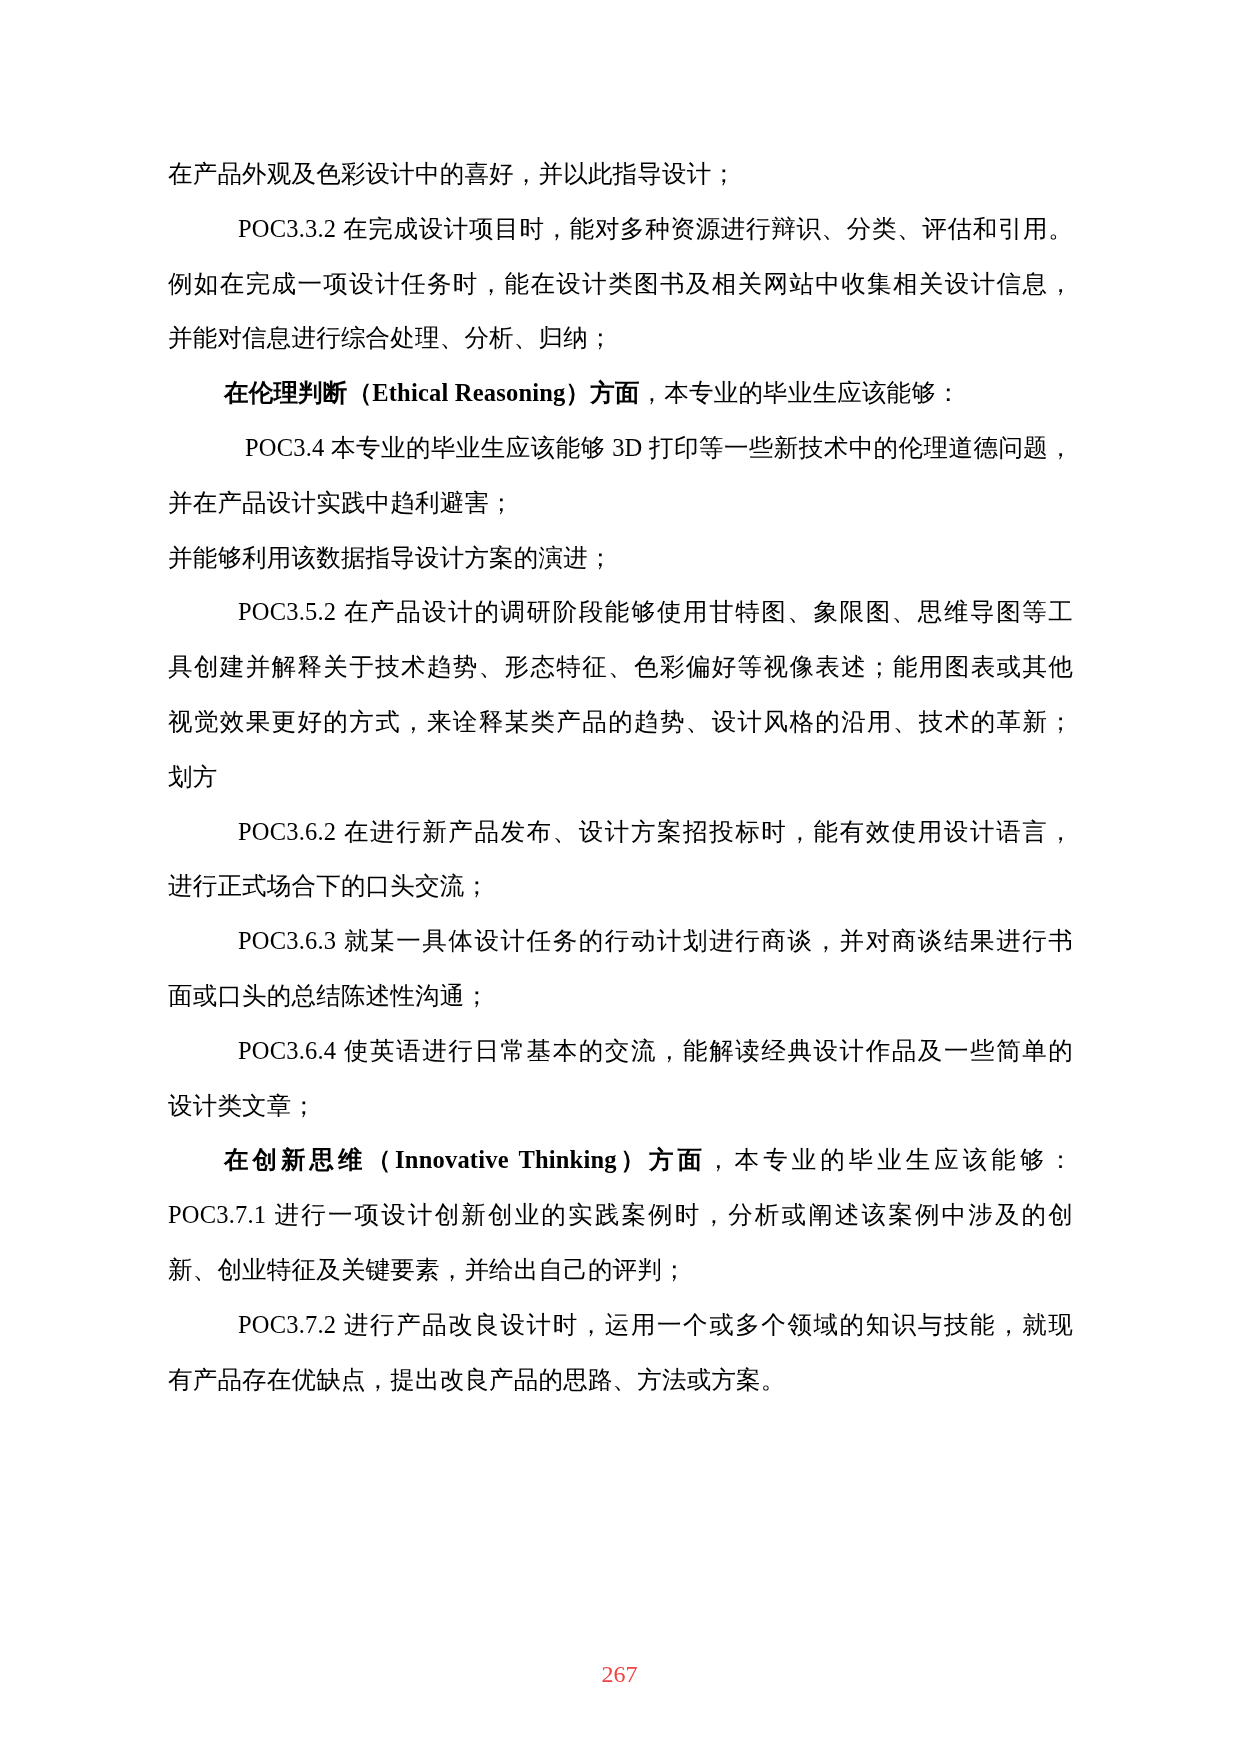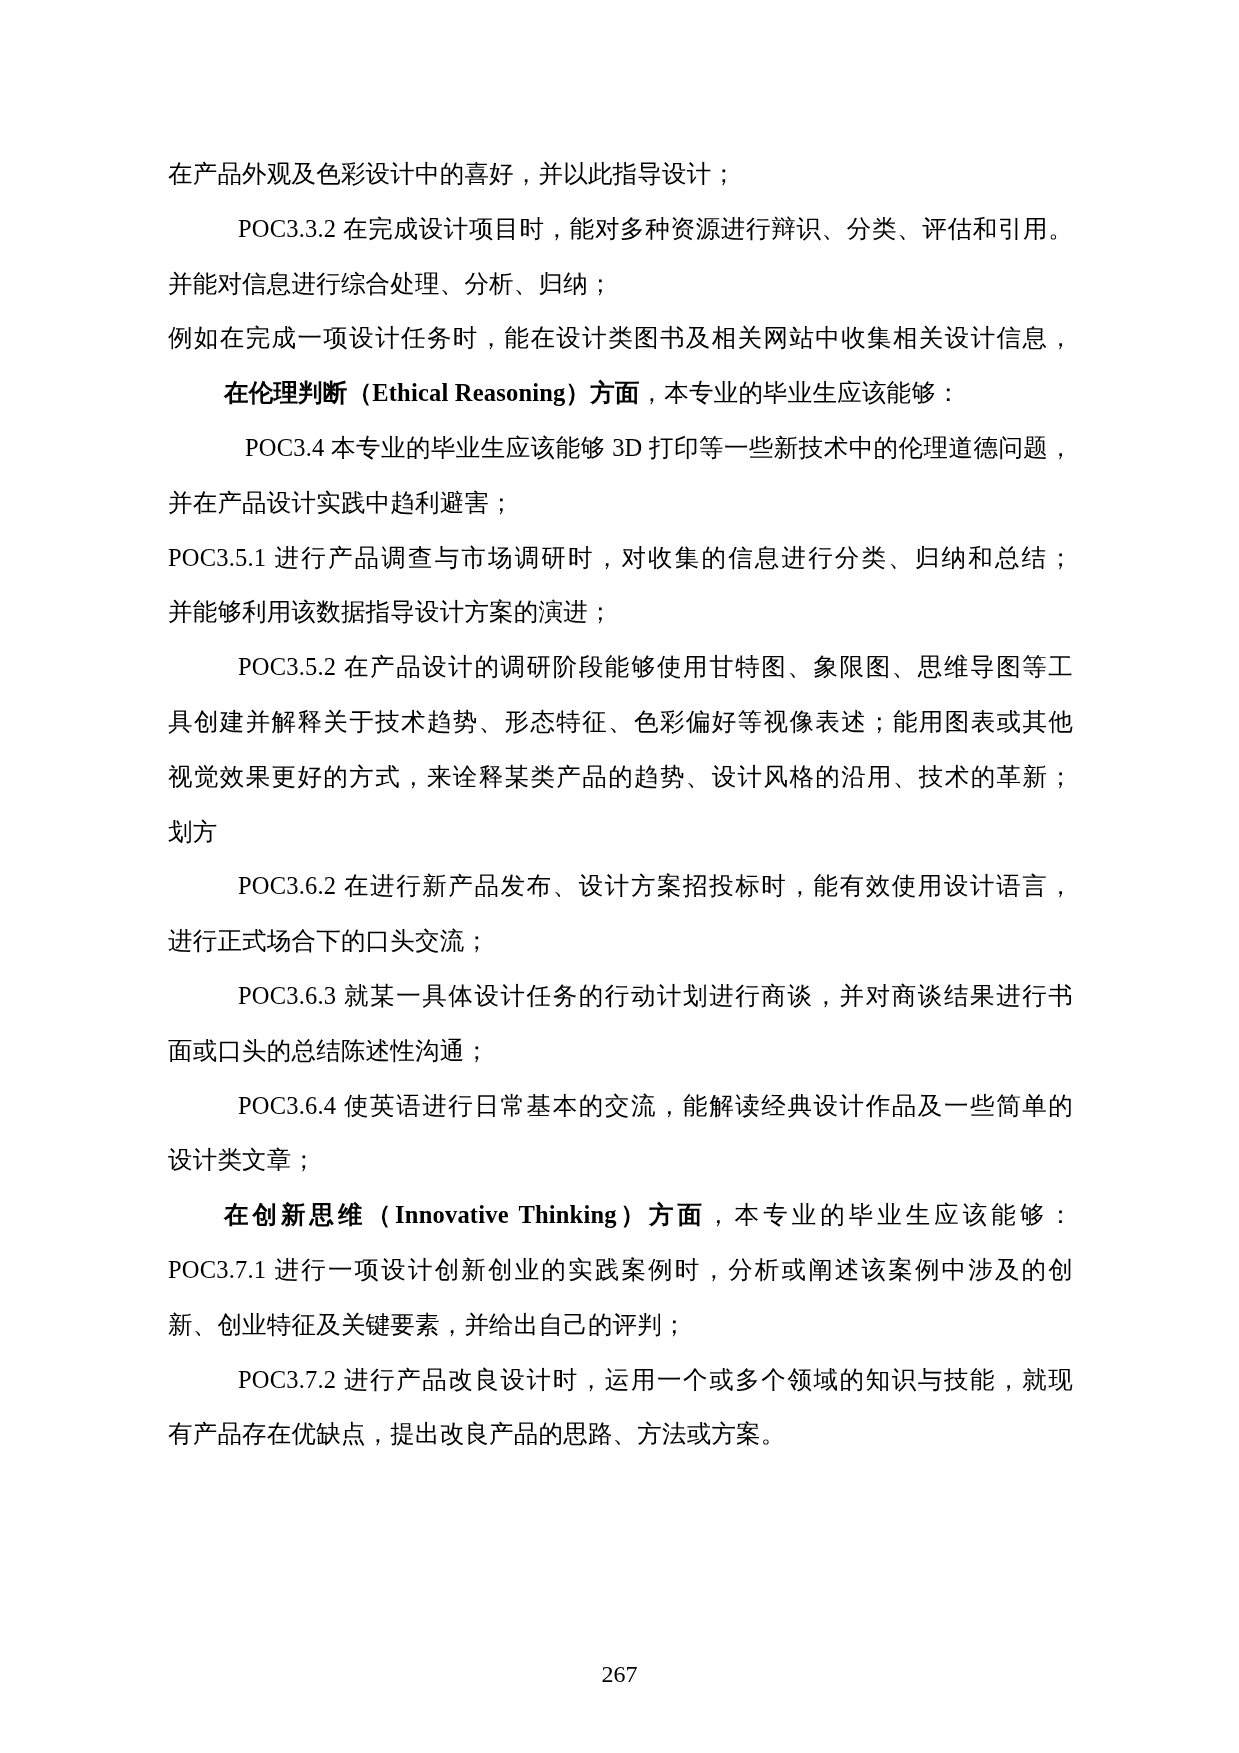--- a/index.html
+++ b/index.html
@@ -42,44 +42,43 @@
     text-align: right;
   }
   .page-number {
     position: absolute;
     left: 0;
     width: 1239px;
     top: 1648px;
     text-align: center;
     font-size: 24px;
     line-height: 30px;
-    color: #000000;
+    color: #ef4444;
   }
 </style>
 </head>
 <body>
 
 <div class="page">
   <div class="text-block" id="lines">
   <div class="line"><span class="rest">在产品外观及色彩设计中的喜好，并以此指导设计；</span></div>
 
   <div class="line j ind-poc"><span class="rest">POC3.3.2 在完成设计项目时，能对多种资源进行辩识、分类、评估和引用。</span></div>
 
+  <div class="line j"><span class="rest">例如在完成一项设计任务时，能在设计类图书及相关网站中收集相关设计信息，</span></div>
+
   <div class="line"><span class="rest">并能对信息进行综合处理、分析、归纳；</span></div>
-
-  <div class="line j"><span class="rest">例如在完成一项设计任务时，能在设计类图书及相关网站中收集相关设计信息，</span></div>
 
   <div class="line ind-head"><b class="lead">在伦理判断（Ethical Reasoning）方面</b><span class="rest">，本专业的毕业生应该能够：</span></div>
 
   <div class="line j ind-poc34"><span class="rest">POC3.4 本专业的毕业生应该能够 3D 打印等一些新技术中的伦理道德问题，</span></div>
 
   <div class="line"><span class="rest">并在产品设计实践中趋利避害；</span></div>
 
 
-  <div class="line j"><span class="rest">POC3.5.1 进行产品调查与市场调研时，对收集的信息进行分类、归纳和总结；</span></div>
 
   <div class="line"><span class="rest">并能够利用该数据指导设计方案的演进；</span></div>
 
   <div class="line j ind-poc"><span class="rest">POC3.5.2 在产品设计的调研阶段能够使用甘特图、象限图、思维导图等工</span></div>
 
   <div class="line j"><span class="rest">具创建并解释关于技术趋势、形态特征、色彩偏好等视像表述；能用图表或其他</span></div>
 
   <div class="line j"><span class="rest">视觉效果更好的方式，来诠释某类产品的趋势、设计风格的沿用、技术的革新；</span></div>
 
 

